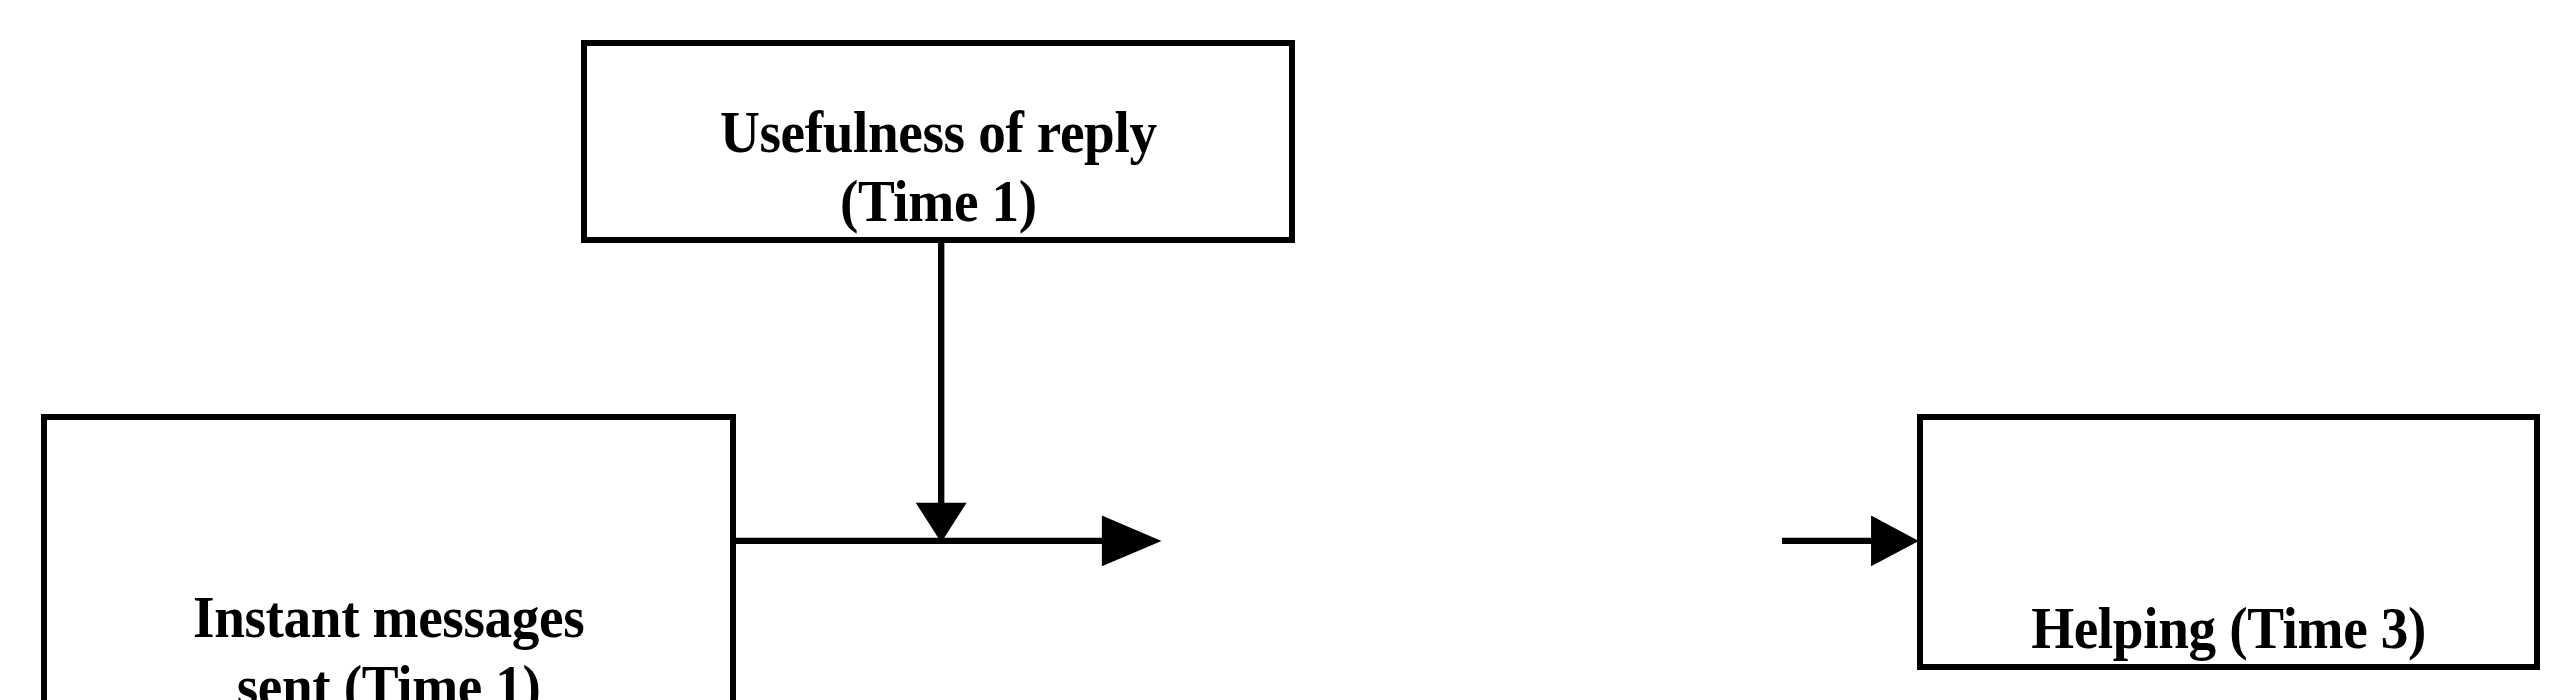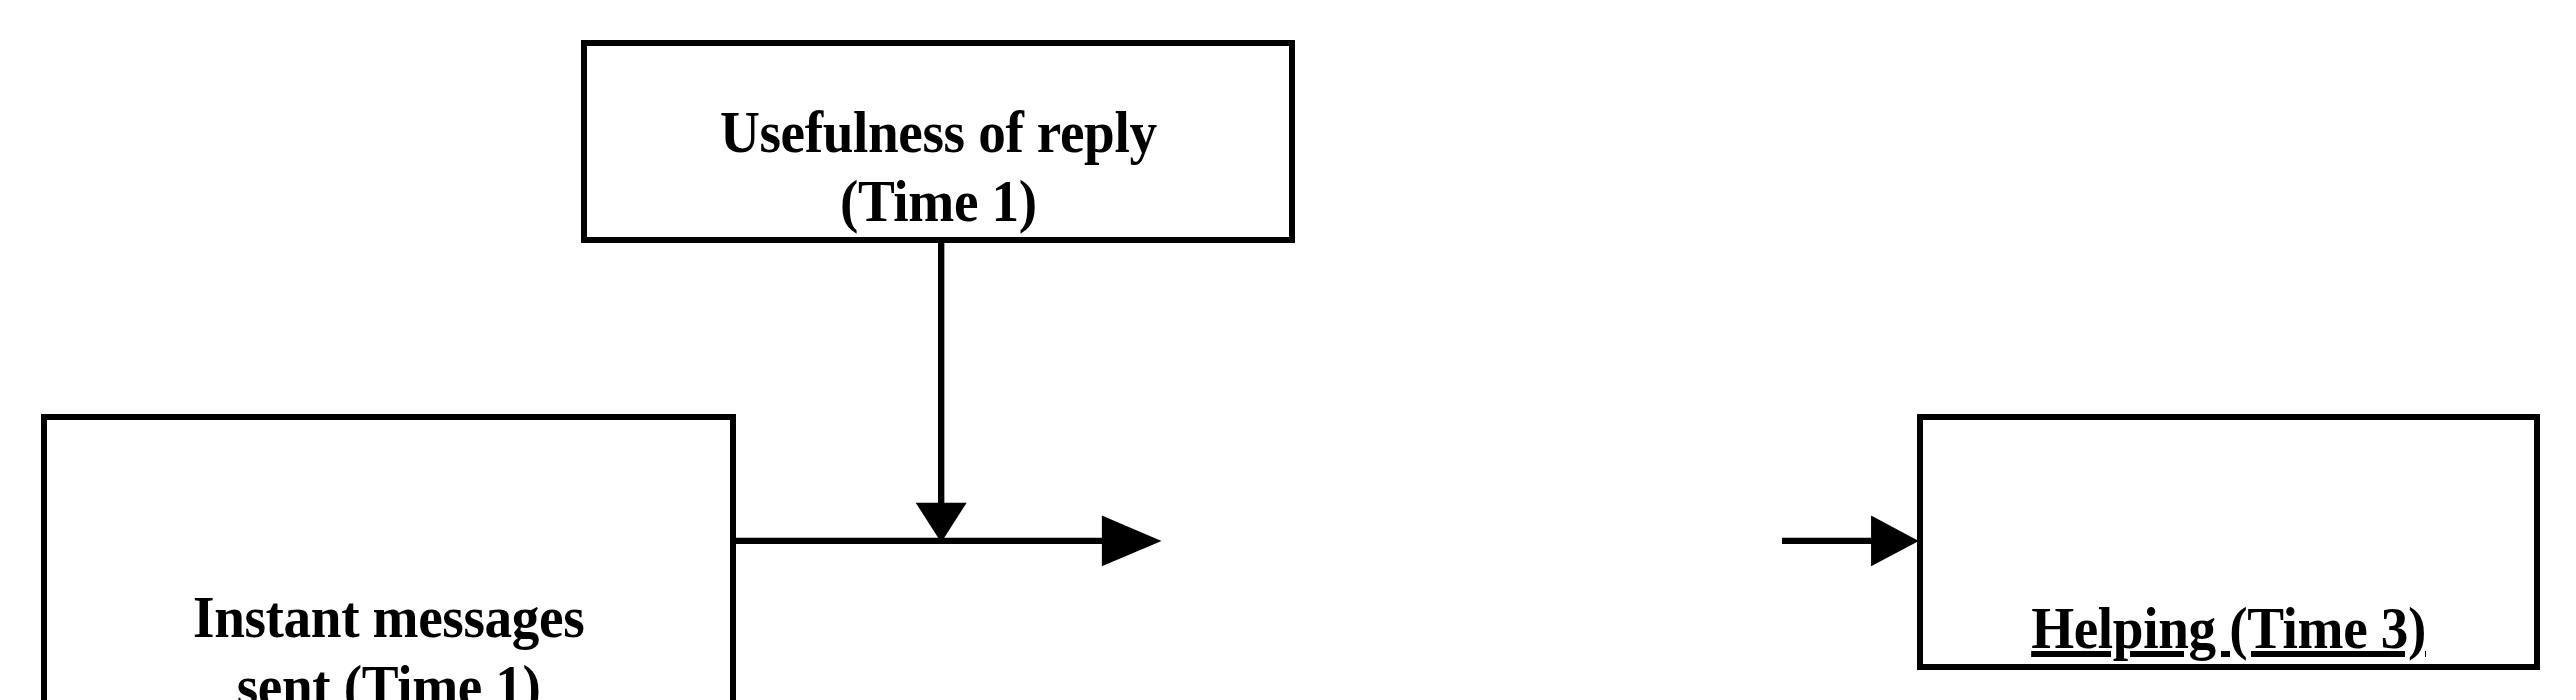--- a/index.html
+++ b/index.html
@@ -47,21 +47,21 @@
     left: 41px;   top: 414px; width: 695px;  height: 314px;
   }
   #node-instant-messages .node-label { font-size: 60px; }
 
   #node-goal-progress {
     left: 1164px; top: 414px; width: 618px;  height: 254px;
   }
   #node-goal-progress .node-label { font-size: 60px; }
 
   #node-helping {
-    left: 1917px; top: 414px; width: 623px;  height: 256px; text-decoration: underline;
+    left: 1917px; top: 414px; width: 623px;  height: 256px;
   }
   #node-helping .node-label { font-size: 60px; }
 
   
   .edge-svg {
     position: absolute;
     left: 0;
     top: 0;
     width: 2576px;
     height: 700px;

